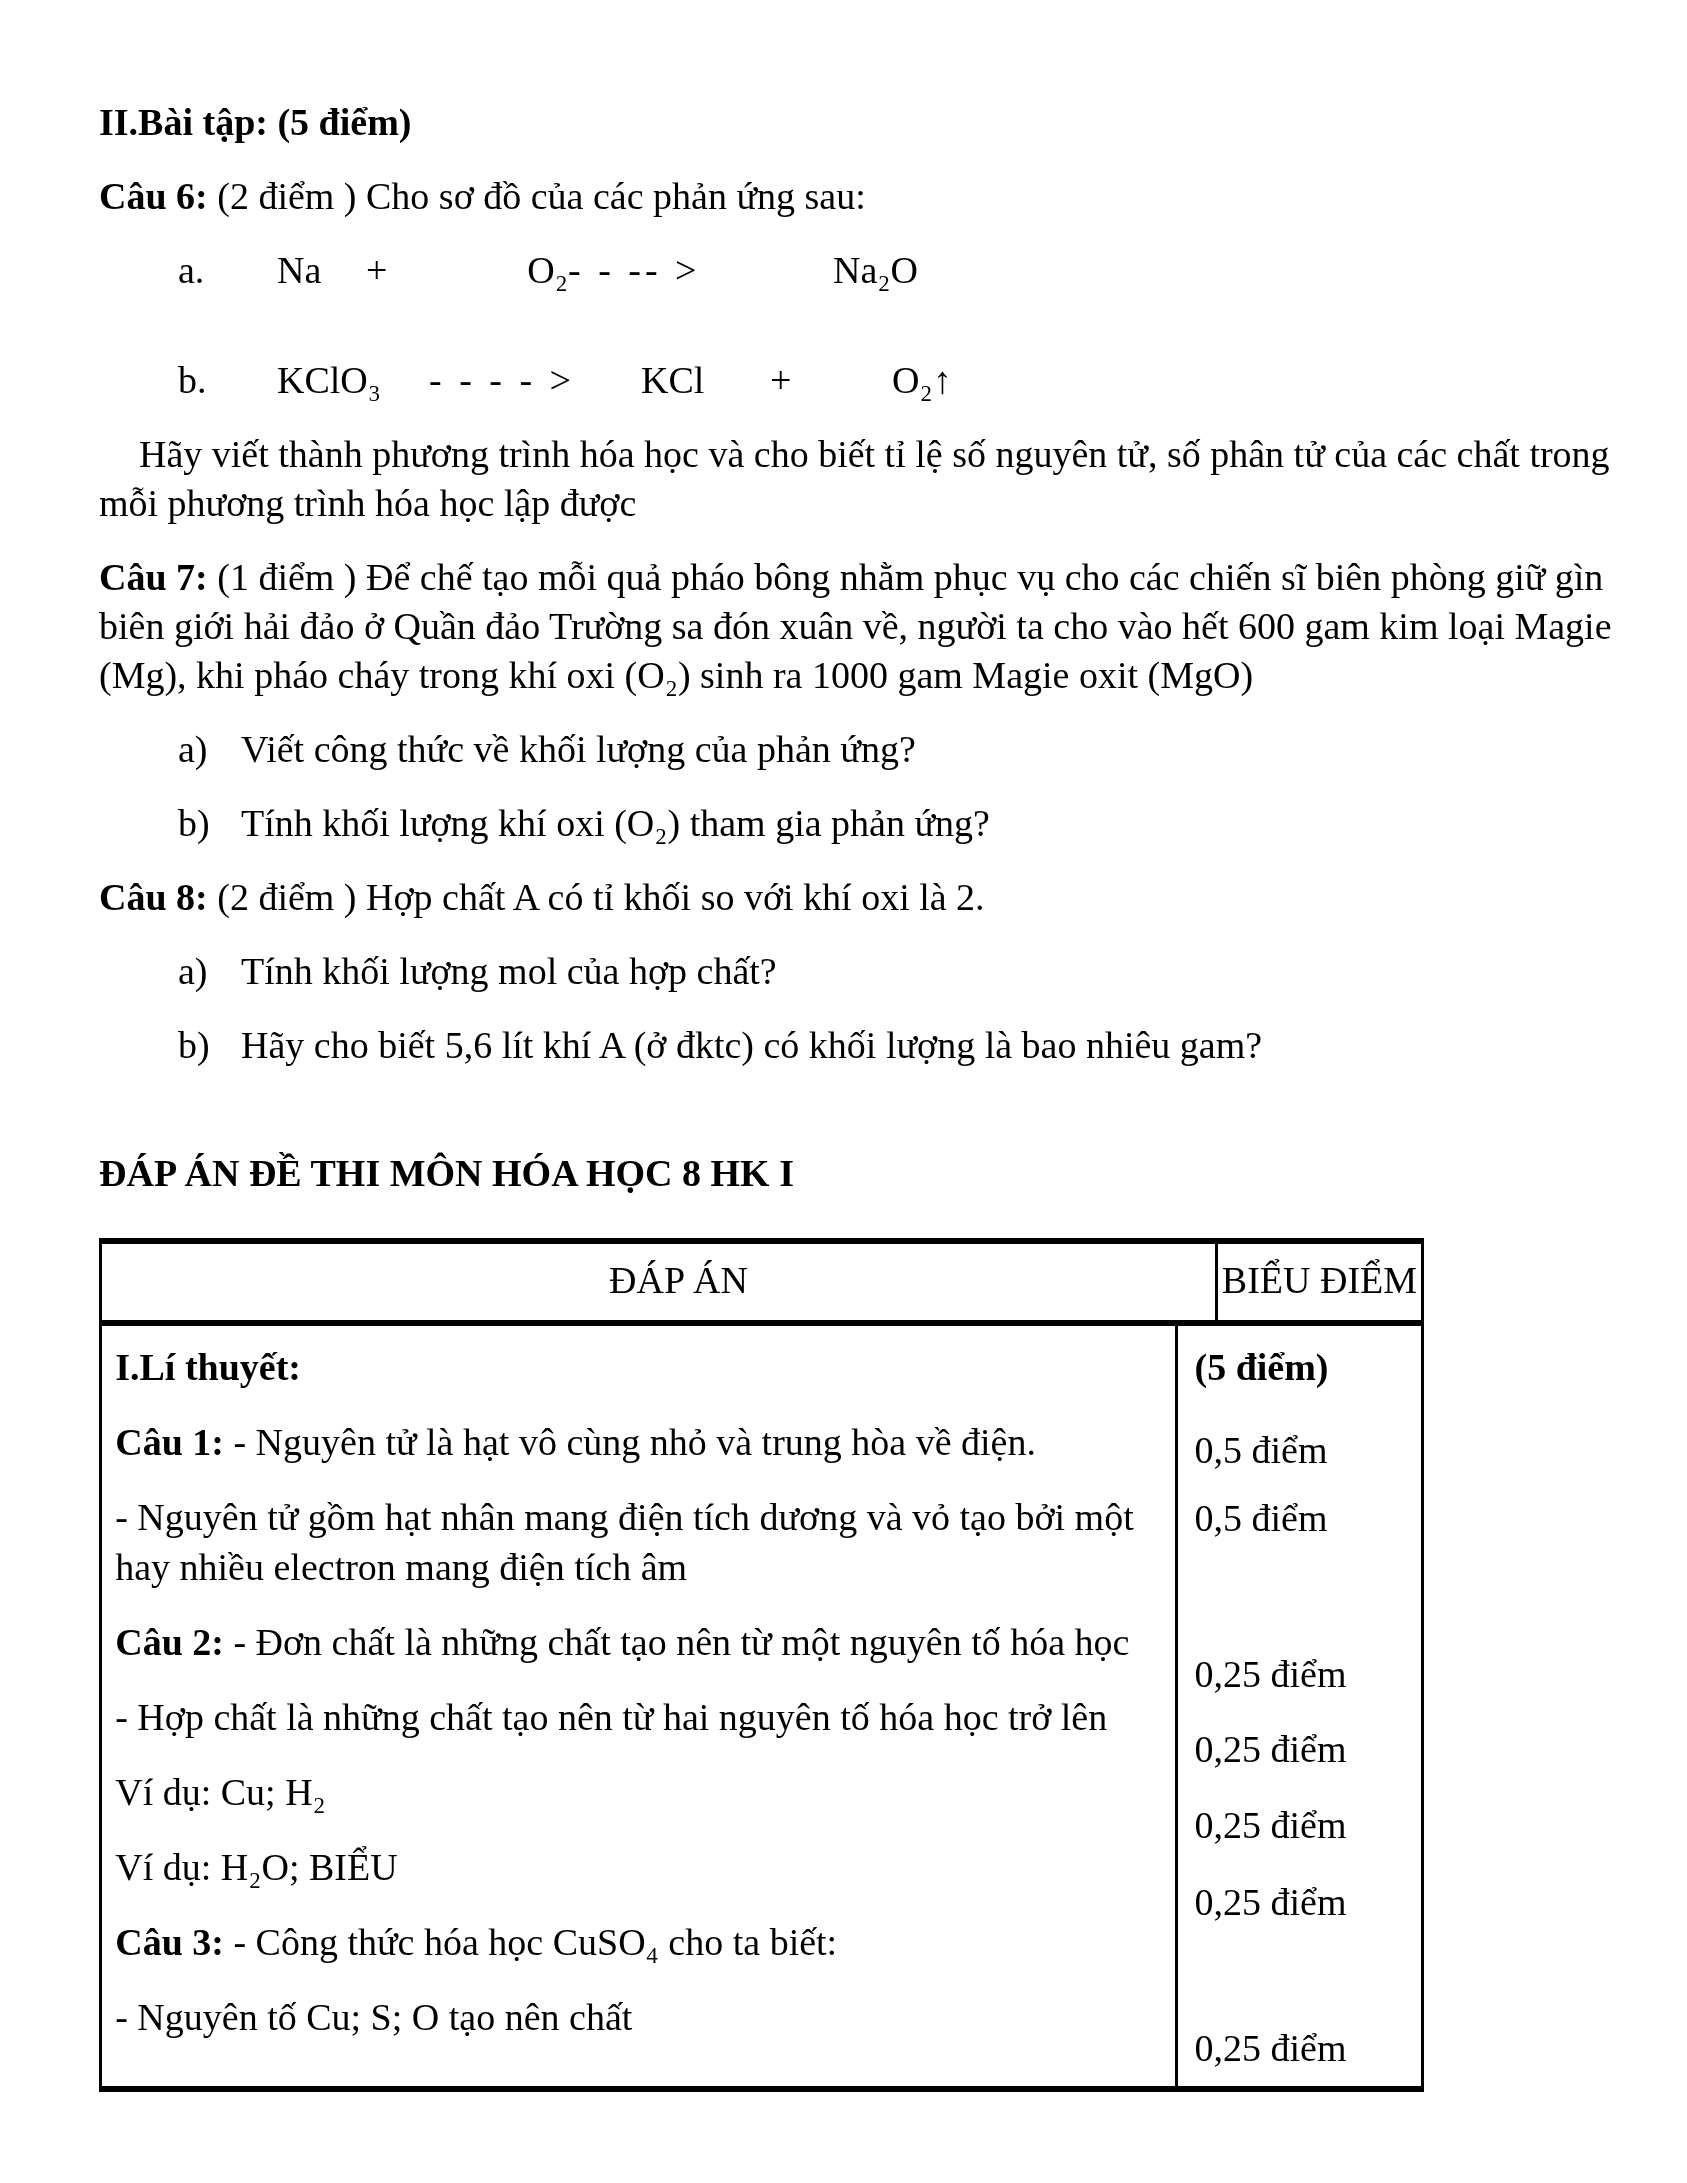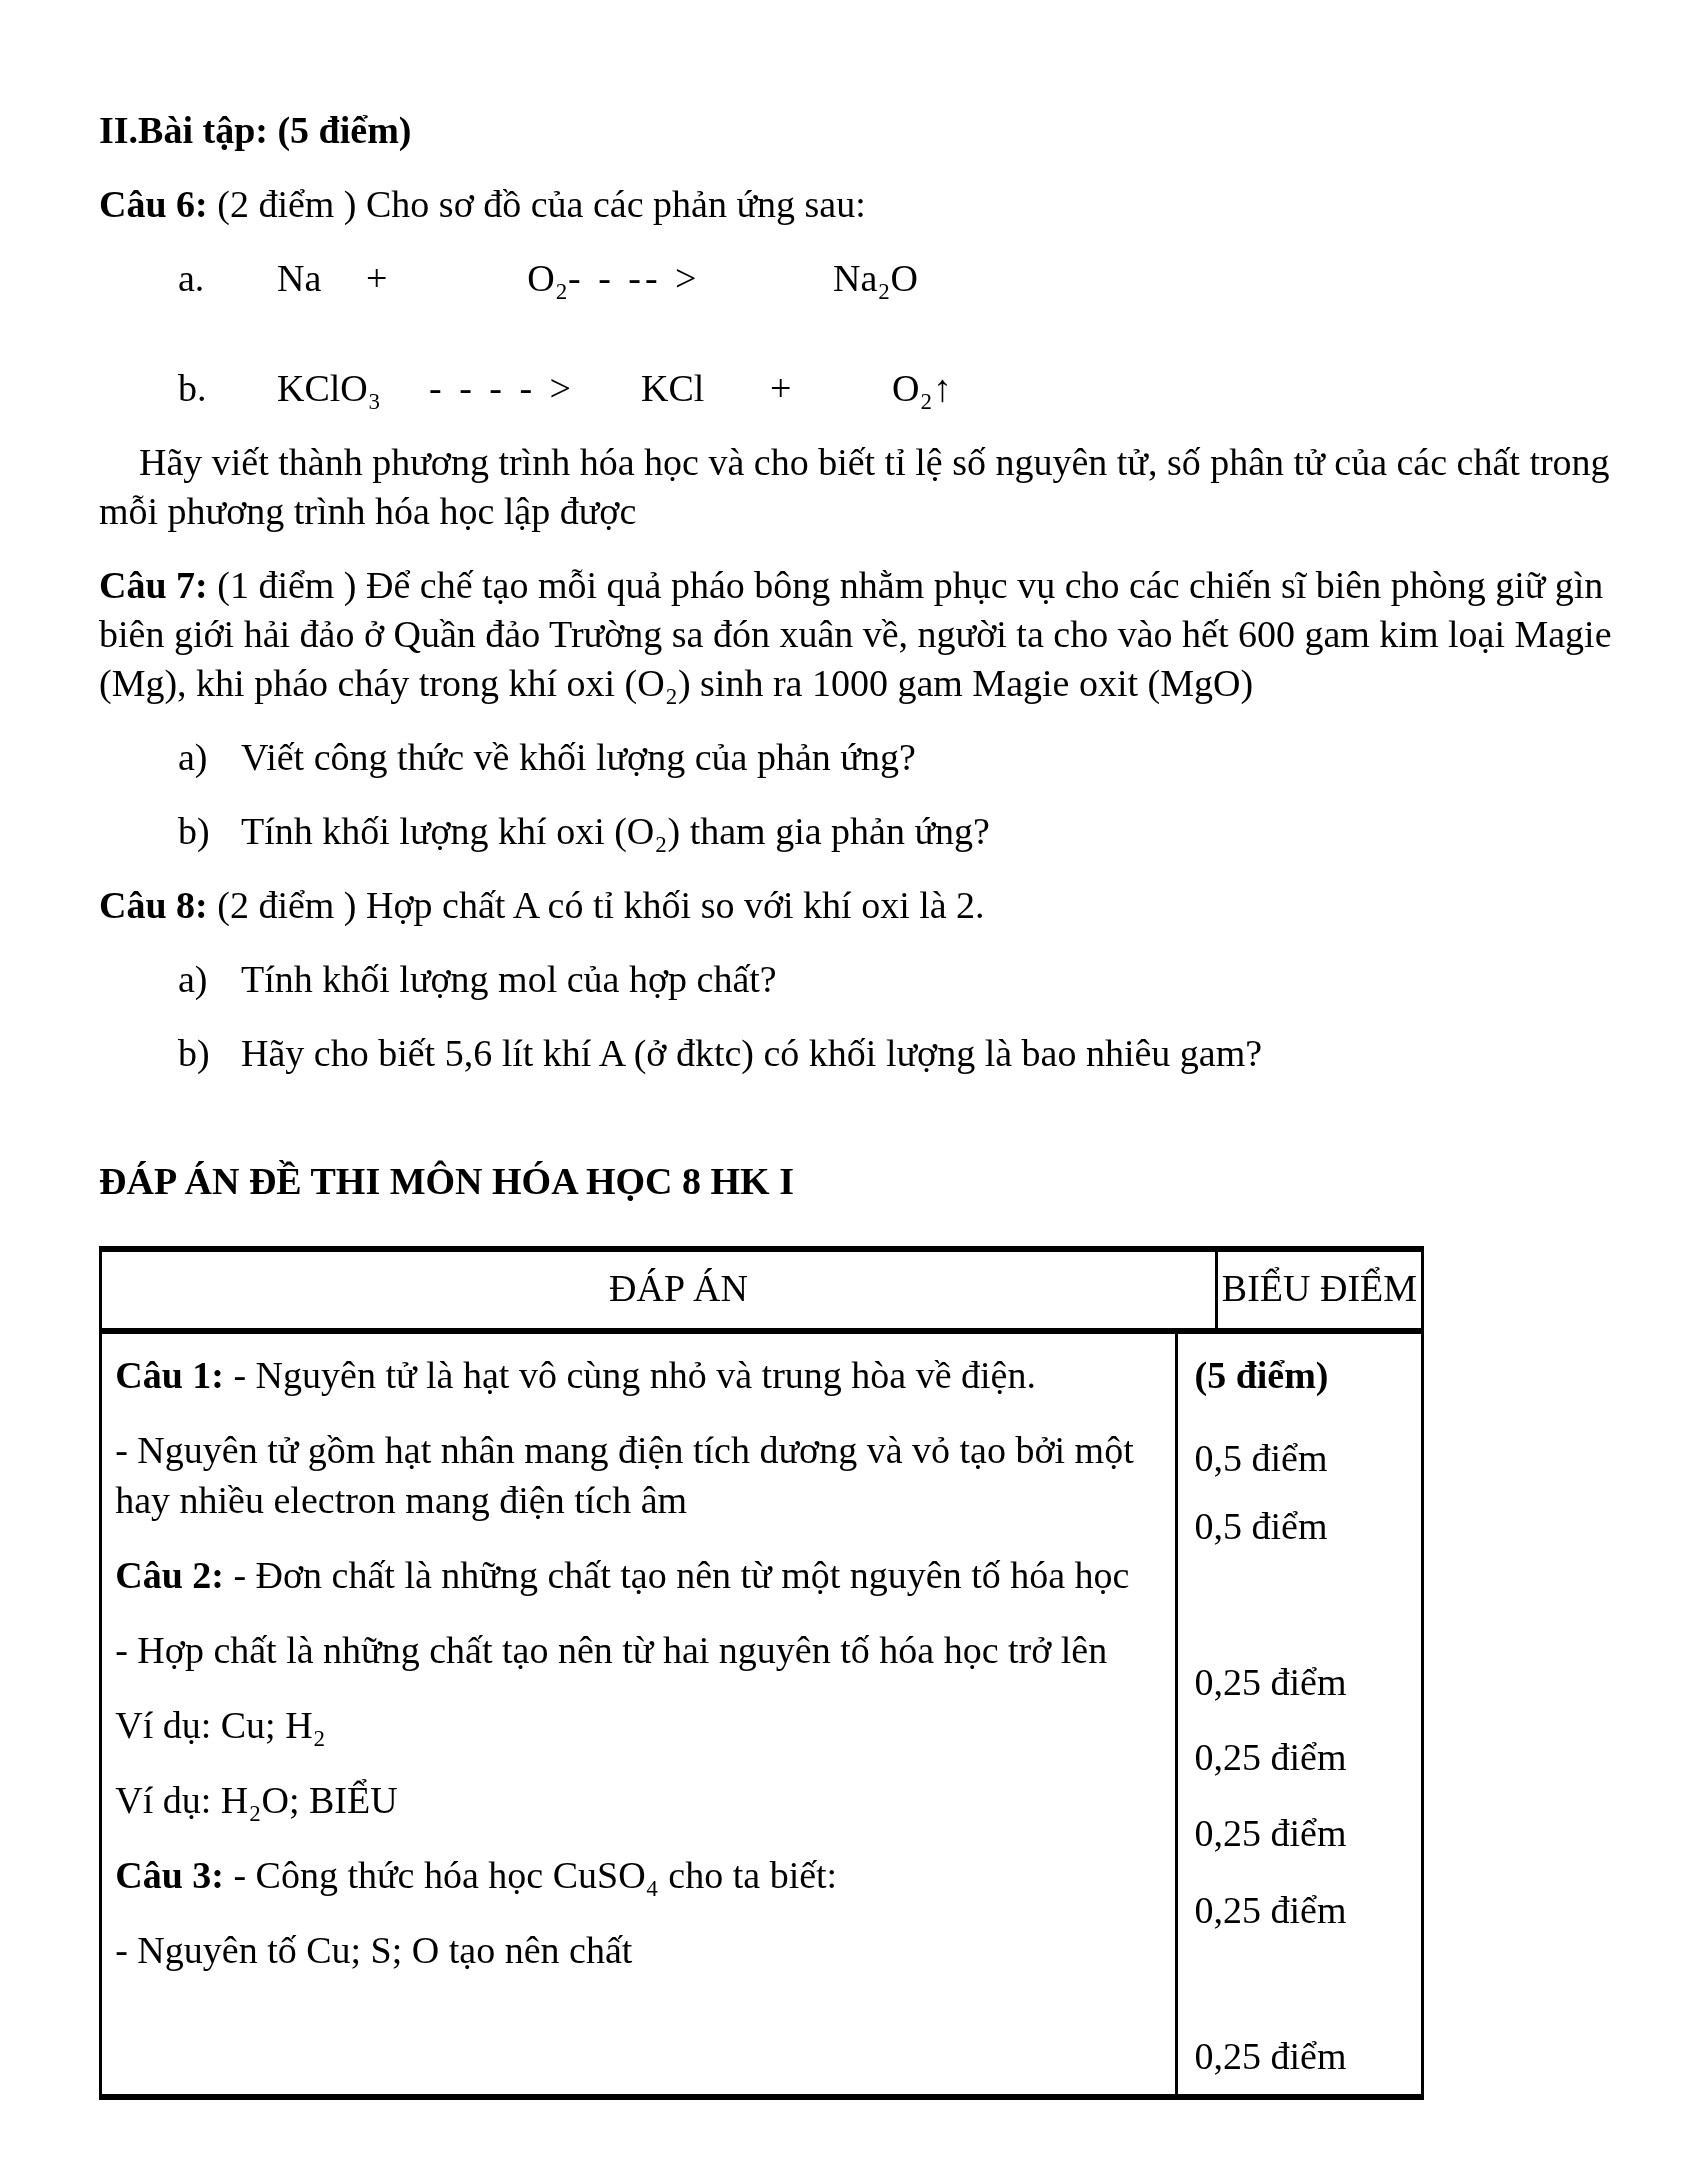--- a/index.html
+++ b/index.html
@@ -10,21 +10,21 @@
     margin:0 auto;
     background:#ffffff;
     color:#000000;
     font-family:"Liberation Serif","DejaVu Serif",serif;
     font-size:38px;
     overflow:hidden;
   }
   .content{
     position:absolute;
     left:99px;
-    top:106px;
+    top:98px;
     width:1522px;
   }
   p{margin:0 0 25px 0;line-height:49px;}
   .bold{font-weight:bold;}
   b{font-weight:bold;}
   
   .indent{text-indent:40px;}
   
   .li{padding-left:79px;}
   .li .marker{display:inline-block;width:63px;}
@@ -115,20 +115,21 @@
 
     <p class="answer-title">ĐÁP ÁN ĐỀ THI MÔN HÓA HỌC 8 HK I</p>
 
     <div class="atable">
       <div class="atable-header">
         <div class="ath-left">ĐÁP ÁN</div>
         <div class="ath-right">BIỂU ĐIỂM</div>
       </div>
       <div class="atable-body">
         <div class="atb-left">
+          <p><b>I.Lí thuyết:</b><span></span></p>
           <p><b>Câu 1:</b><span> - Nguyên tử là hạt vô cùng nhỏ và trung hòa về điện.</span></p>
           <p>- Nguyên tử gồm hạt nhân mang điện tích dương và vỏ tạo bởi một hay nhiều electron mang điện tích âm</p>
           <p><b>Câu 2:</b><span> - Đơn chất là những chất tạo nên từ một nguyên tố hóa học</span></p>
           <p>- Hợp chất là những chất tạo nên từ hai nguyên tố hóa học trở lên</p>
           <p>Ví dụ: Cu; H₂</p>
           <p>Ví dụ: H₂O; BIỂU</p>
           <p><b>Câu 3:</b><span> - Công thức hóa học CuSO₄ cho ta biết:</span></p>
           <p>- Nguyên tố Cu; S; O tạo nên chất</p>
         </div>
         <div class="atb-right">

